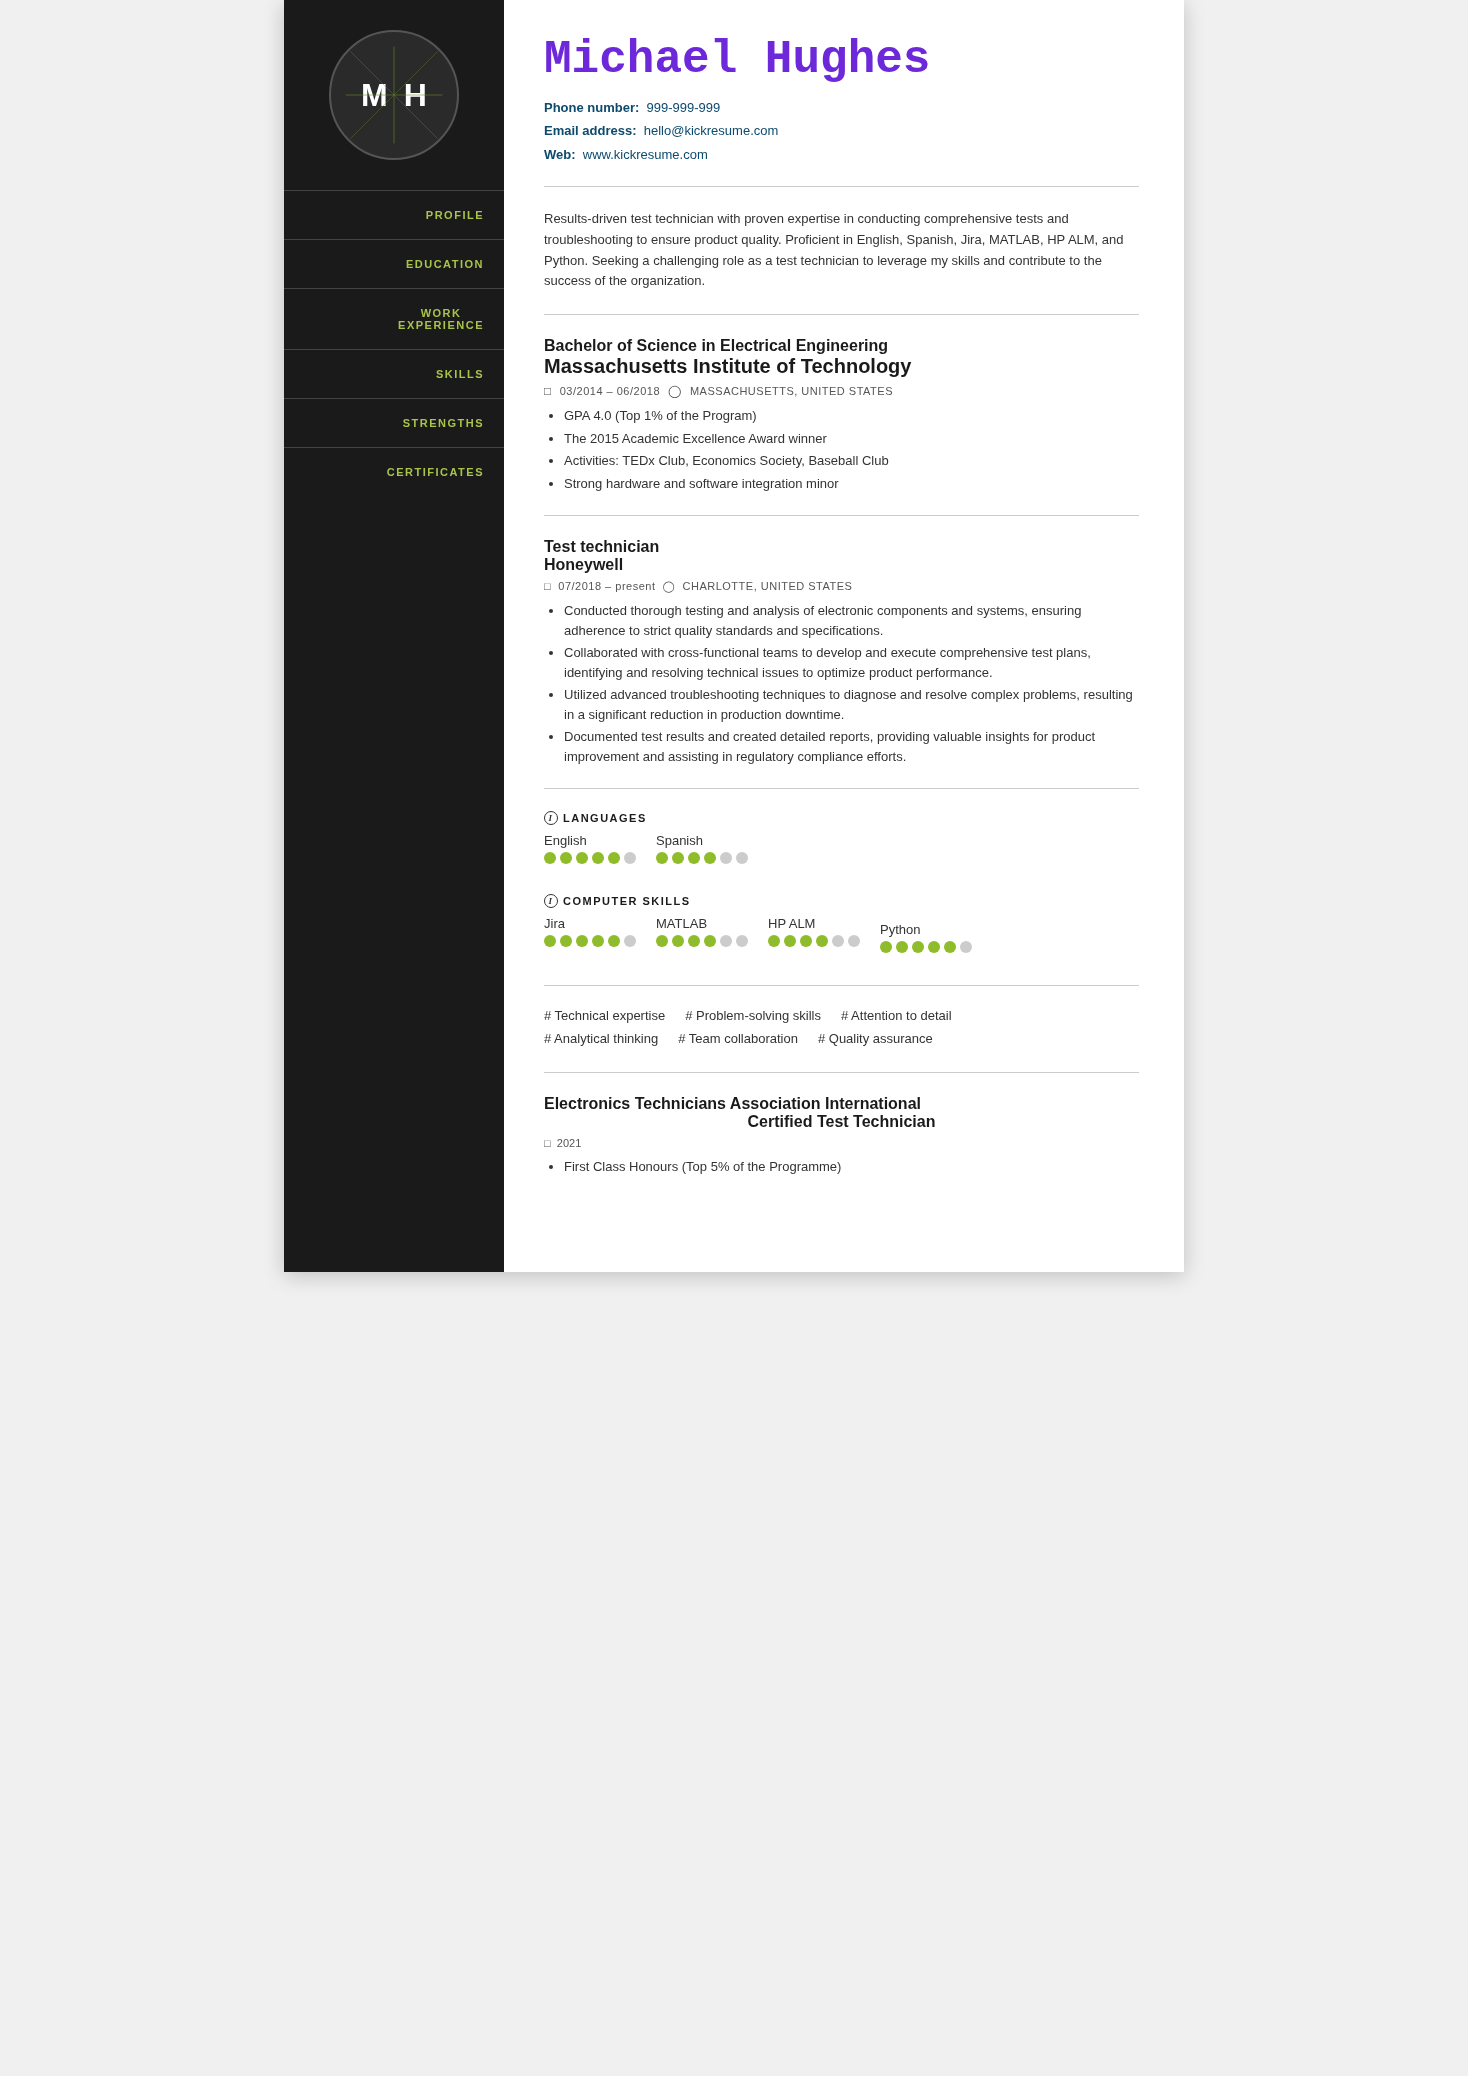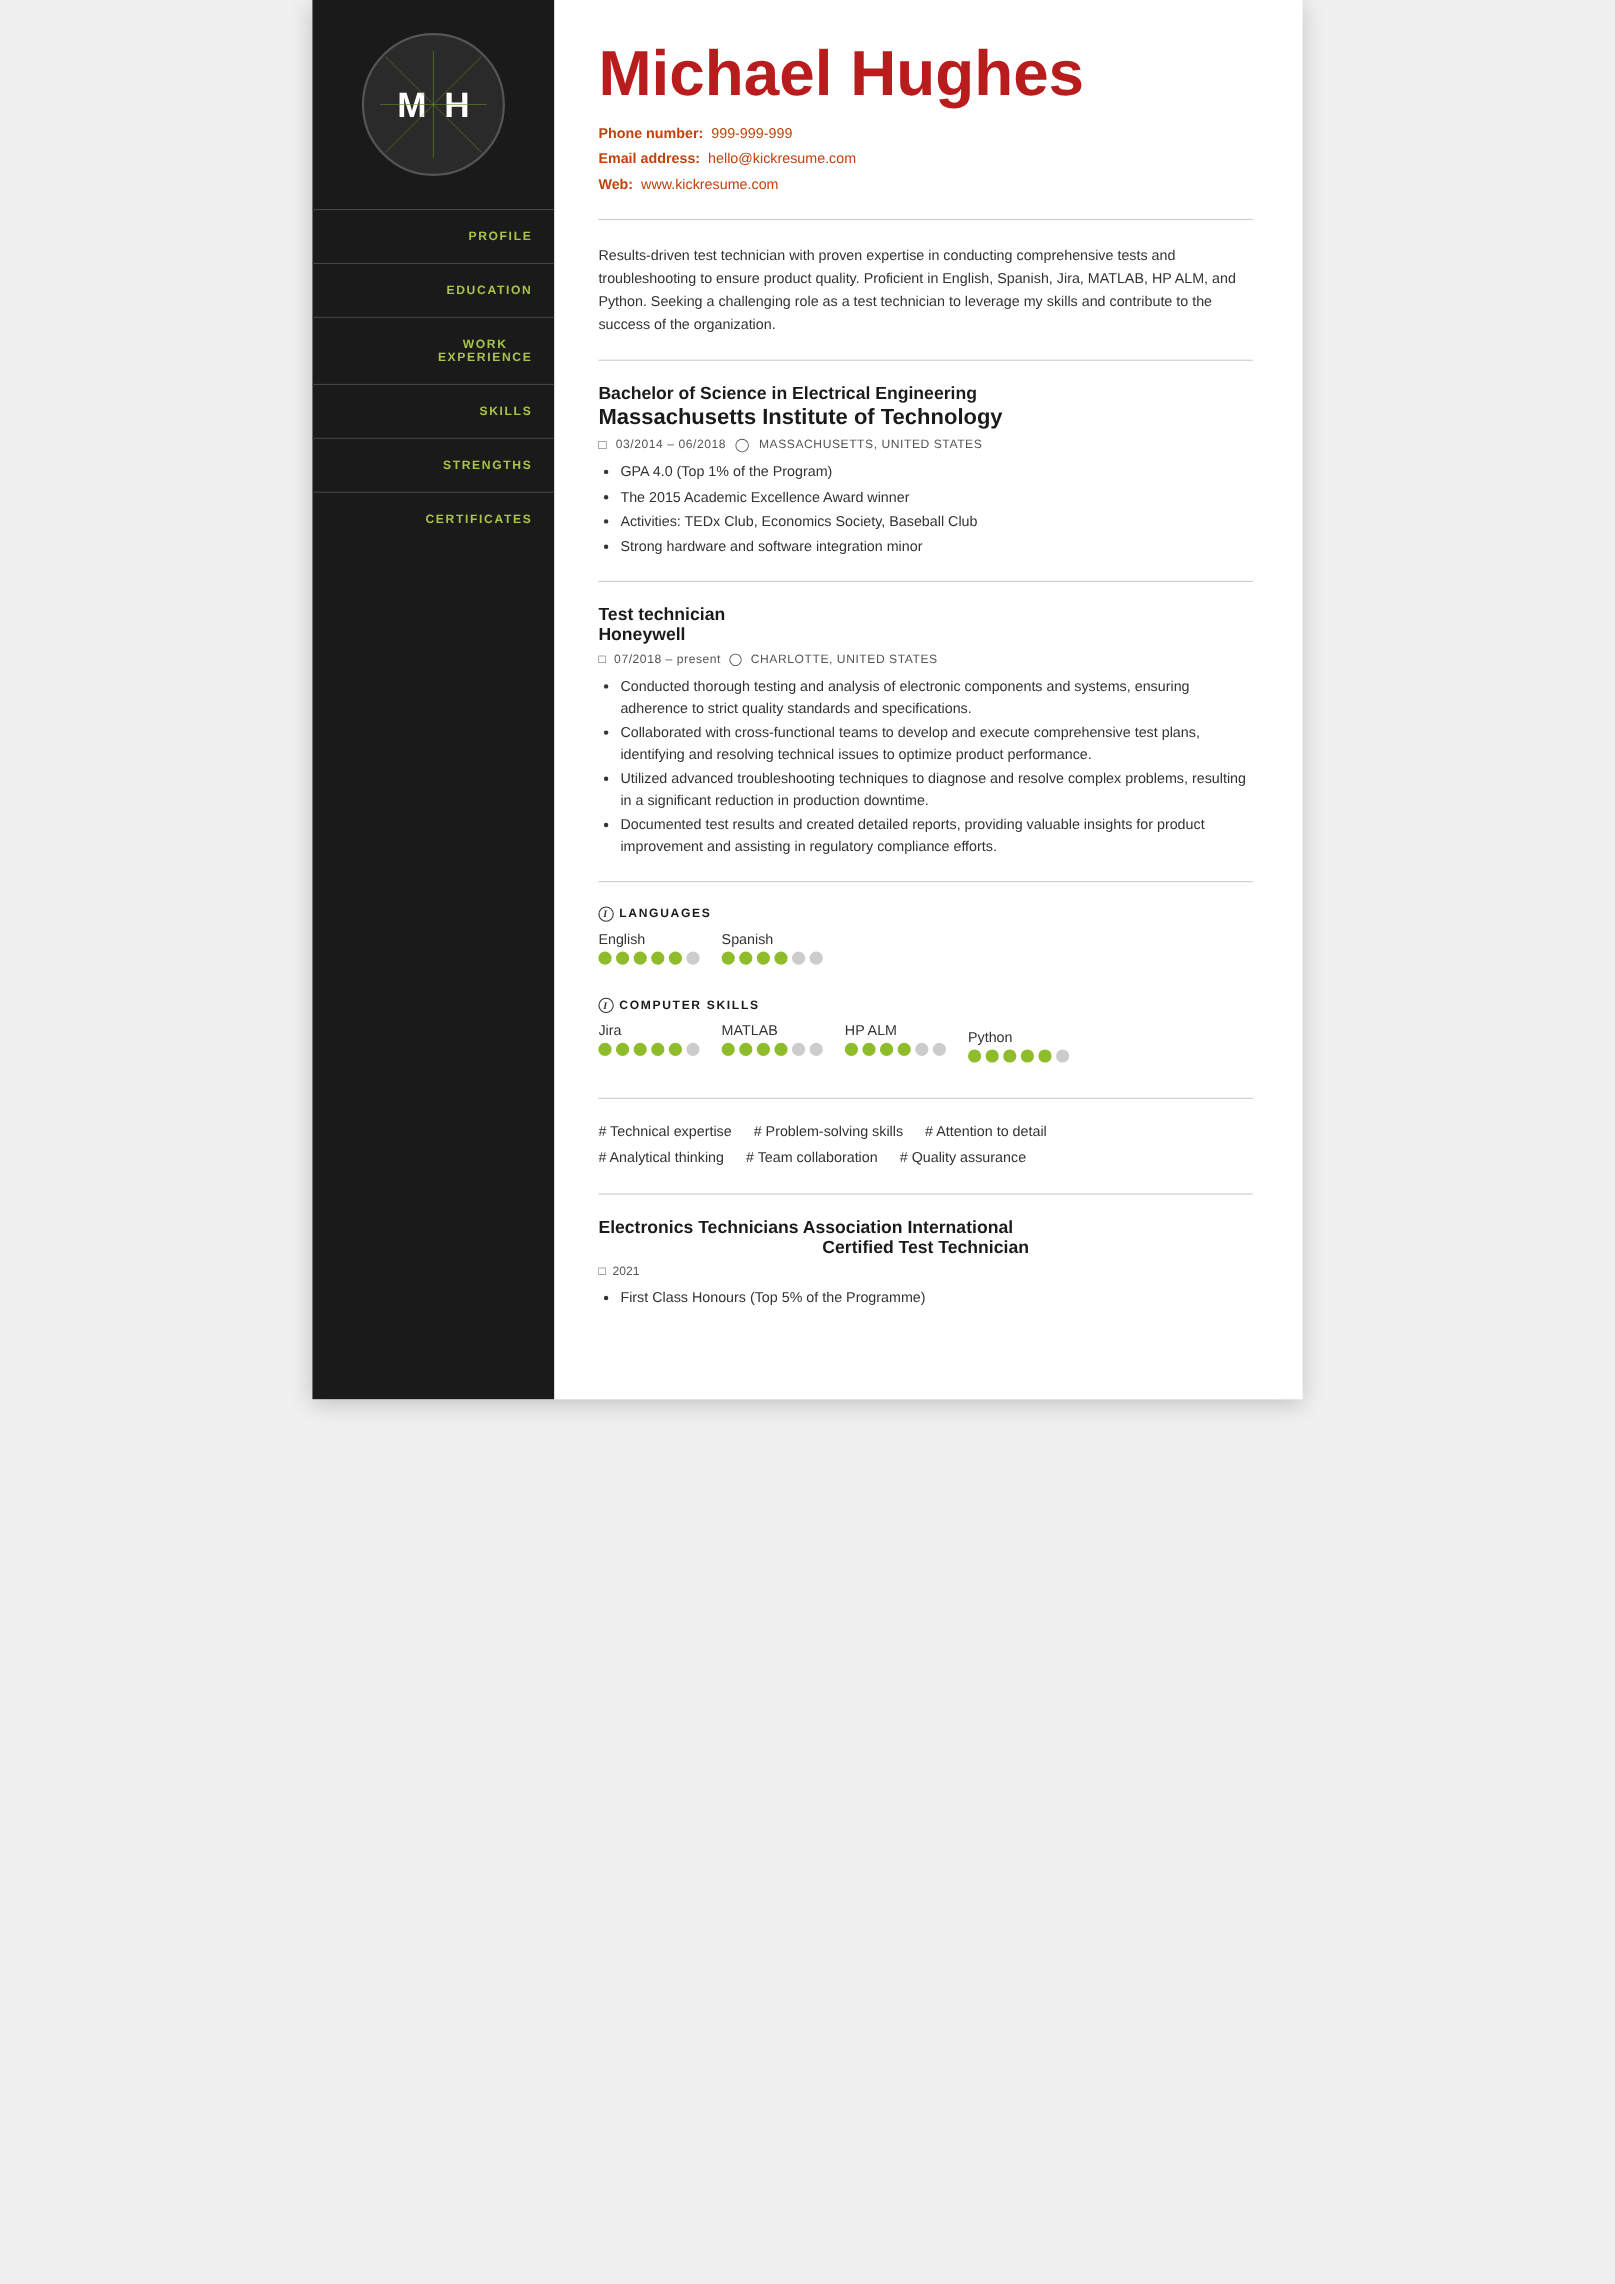--- a/index.html
+++ b/index.html
@@ -89,33 +89,33 @@
       text-align: right;
       text-transform: uppercase;
     }
     
     .main {
       flex: 1;
       padding: 35px 45px 40px 40px;
       background: white;
     }
     .name {
-      font-size: 58px;
-      font-weight: bold;
-      color: #b91c1c;
-      font-family: Liberation Sans, sans-serif;
+      font-size: 46px;
+      font-weight: bold;
+      color: #6d28d9;
+      font-family: Liberation Mono, monospace;
       margin-bottom: 12px;
       line-height: 1.1;
     }
     .contact-info {
       margin-bottom: 0;
     }
     .contact-line {
       font-size: 13px;
-      color: #c2410c;
+      color: #0c4a6e;
       font-family: Arial, sans-serif;
       margin-bottom: 4px;
       line-height: 1.5;
     }
     .contact-line strong {
       font-weight: bold;
     }
     .section-divider {
       border: none;
       border-top: 1px solid #ccc;

